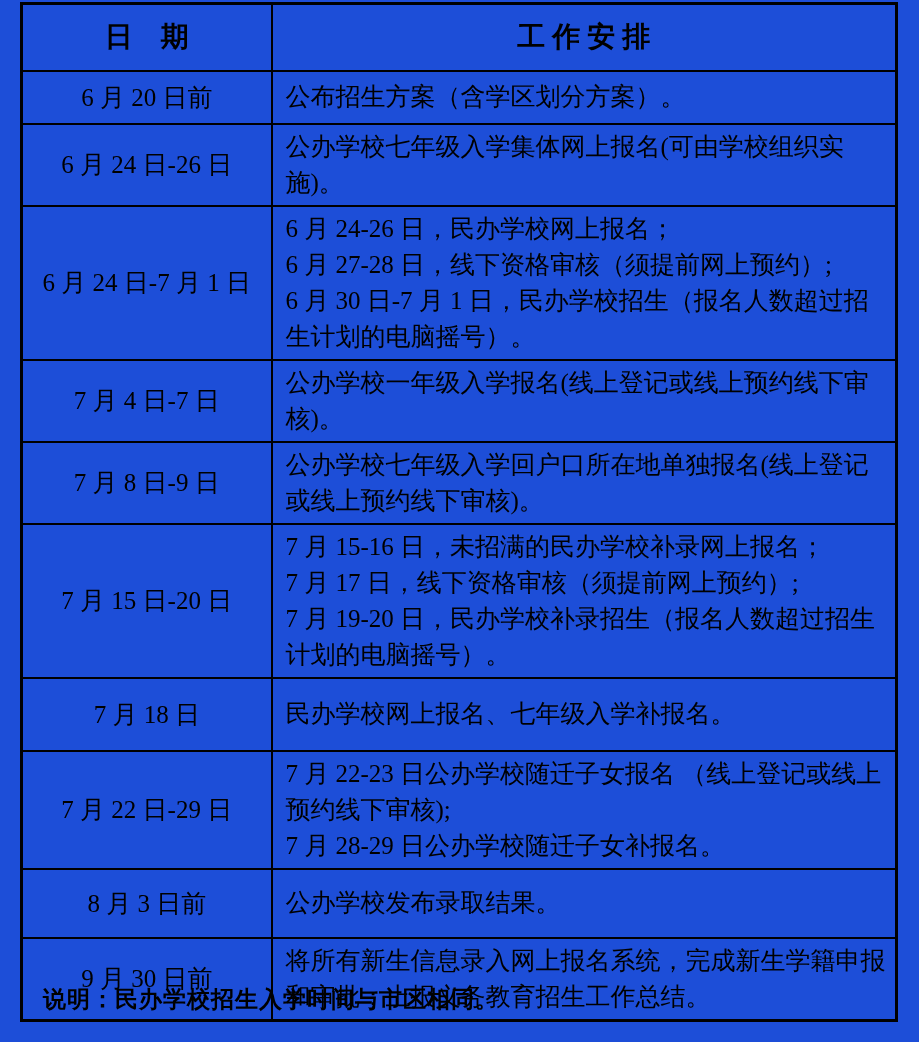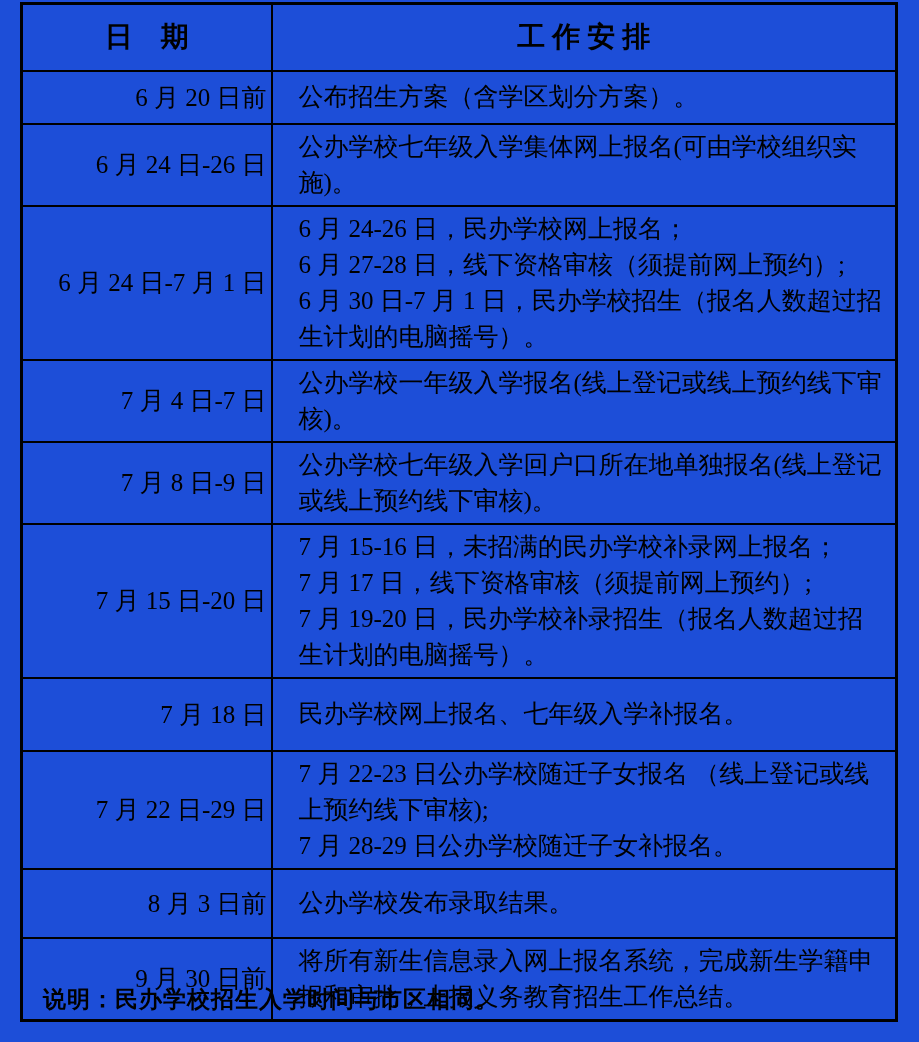--- a/index.html
+++ b/index.html
@@ -33,26 +33,26 @@
     font-size: 25px;
   }
   table.schedule th {
     font-weight: bold;
     font-size: 28px;
     text-align: center;
   }
   col.c-date { width: 250px; }
   col.c-work { width: 625px; }
   td.date-cell {
-    text-align: right;
+    text-align: center;
     padding: 2px 4px;
   }
   td.work-cell {
     text-align: left;
-    padding: 4px 8px 4px 26px;
+    padding: 4px 8px 4px 13px;
   }
   .work-line {
     line-height: 36px;
   }
   thead tr { height: 67px; }
   tbody tr:nth-child(1)  { height: 53px;  }
   tbody tr:nth-child(2)  { height: 76px; margin-top: 8px;  }
   tbody tr:nth-child(3)  { height: 146px; }
   tbody tr:nth-child(4)  { height: 72px;  }
   tbody tr:nth-child(5)  { height: 73px;  }

